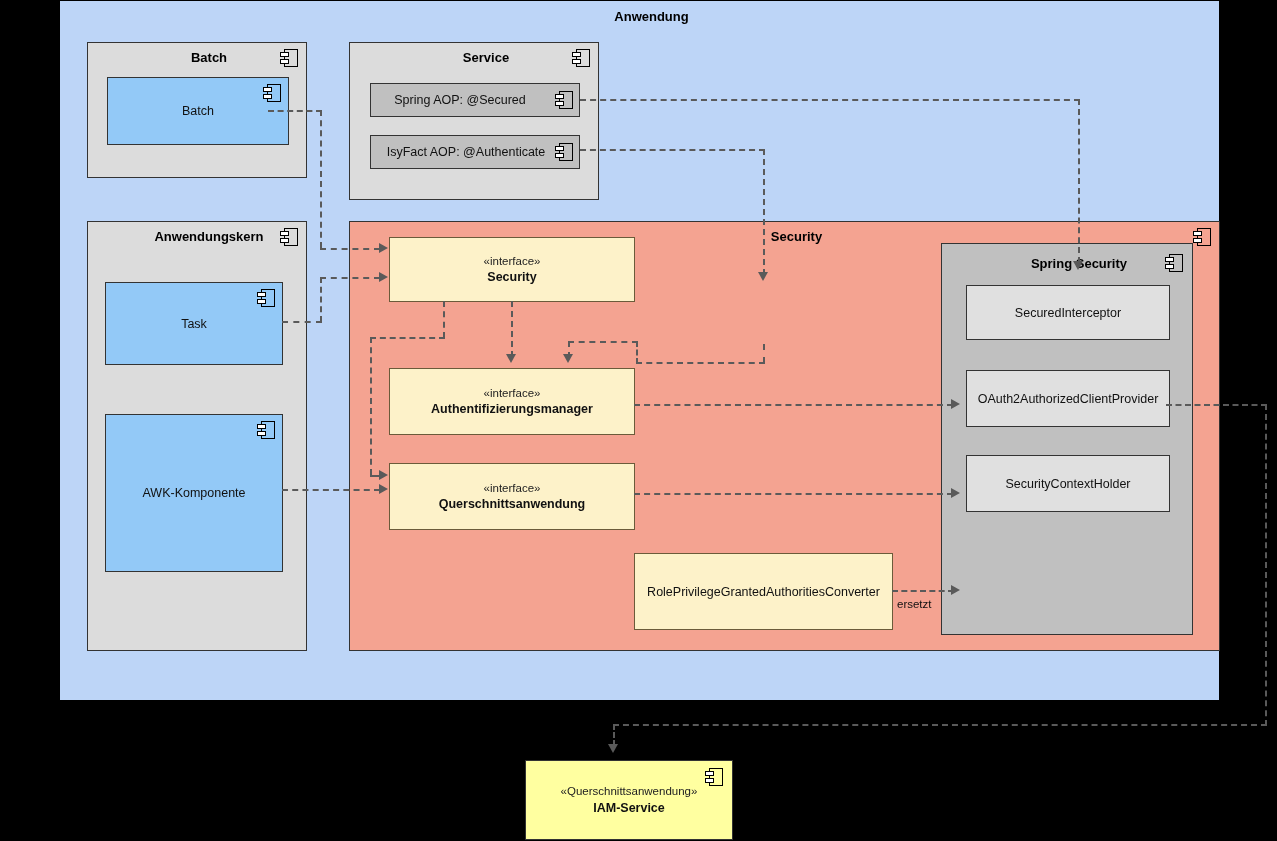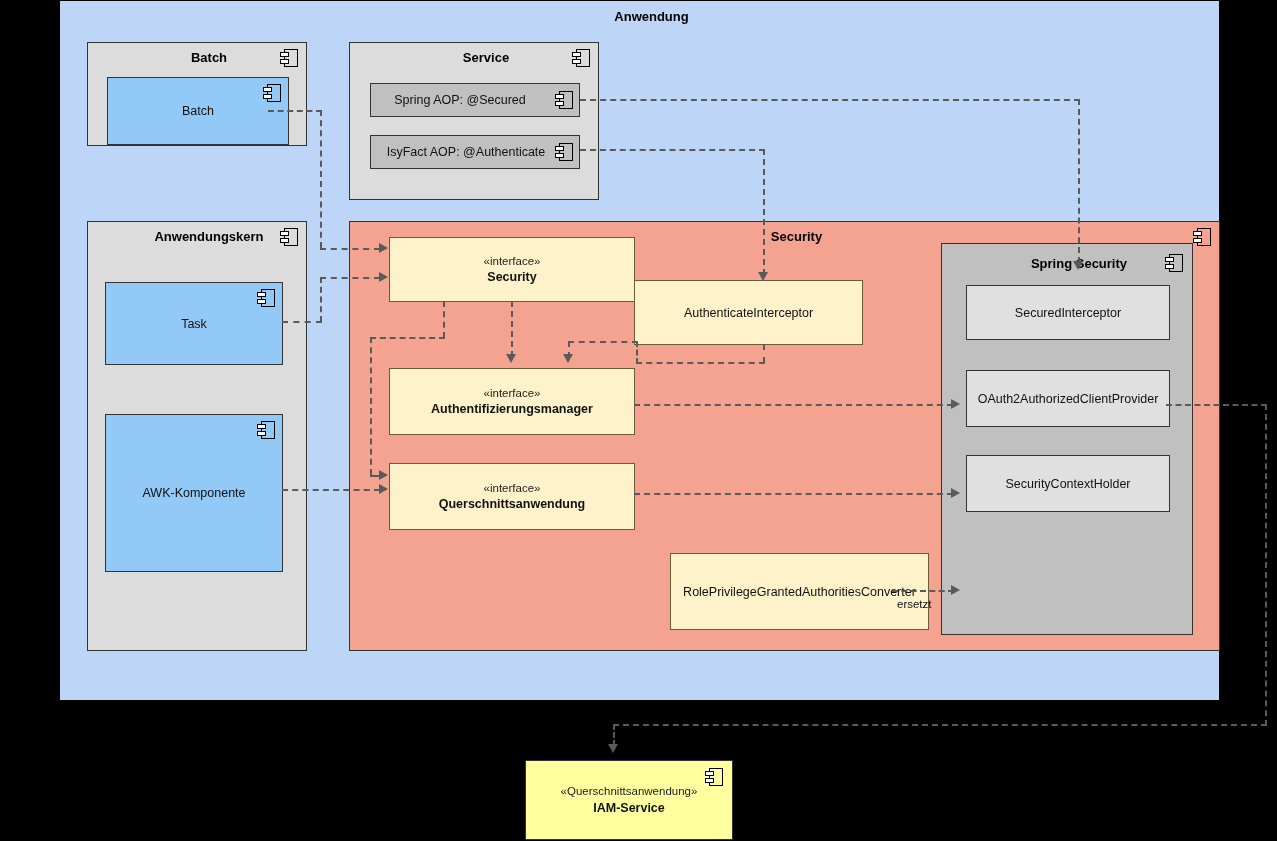--- a/index.html
+++ b/index.html
@@ -45,21 +45,21 @@
 </style>
 </head>
 <body>
 
 <div id="stage">
 
   <div class="box pkg-app" style="left:59px;top:0px;width:1161px;height:701px;">
     <div class="title" style="top:8px;">Anwendung</div>
   </div>
 
-  <div class="box pkg-gray" style="left:87px;top:42px;width:220px;height:104px;">
+  <div class="box pkg-gray" style="left:87px;top:42px;width:220px;height:136px;">
     <div class="title" style="top:7px;">Batch</div>
     <div class="cicon" style="right:8px;top:6px;">
       <div class="body"></div>
         <div class="t1"></div>
         <div class="t2"></div>
     </div>
     <div class="box comp-blue" style="left:19px;top:34px;width:182px;height:68px;">
       <div class="cicon" style="right:7px;top:6px;">
         <div class="body"></div>
           <div class="t1"></div>
@@ -141,25 +141,22 @@
       </div>
     </div>
 
     <div class="box comp-yellow" style="left:39px;top:241px;width:246px;height:67px;">
       <div class="ctr">
         <span class="stereo">«interface»</span>
         <span class="name">Querschnittsanwendung</span>
       </div>
     </div>
 
-    <div class="box comp-yellow" style="left:284px;top:58px;width:229px;height:65px;">
-      <div class="ctr name reg">AuthenticateInterceptor</div>
-    </div>
-
-    <div class="box comp-yellow" style="left:284px;top:331px;width:259px;height:77px;margin-left:36px;">
+
+    <div class="box comp-yellow" style="left:284px;top:331px;width:259px;height:77px;">
       <div class="ctr name reg">RolePrivilegeGrantedAuthoritiesConverter</div>
     </div>
 
     <div class="box pkg-springsec" style="left:591px;top:21px;width:252px;height:392px;">
       <div class="title" style="top:12px;">Spring Security</div>
       <div class="cicon" style="right:9px;top:10px;">
         <div class="body"></div>
           <div class="t1"></div>
           <div class="t2"></div>
       </div>

